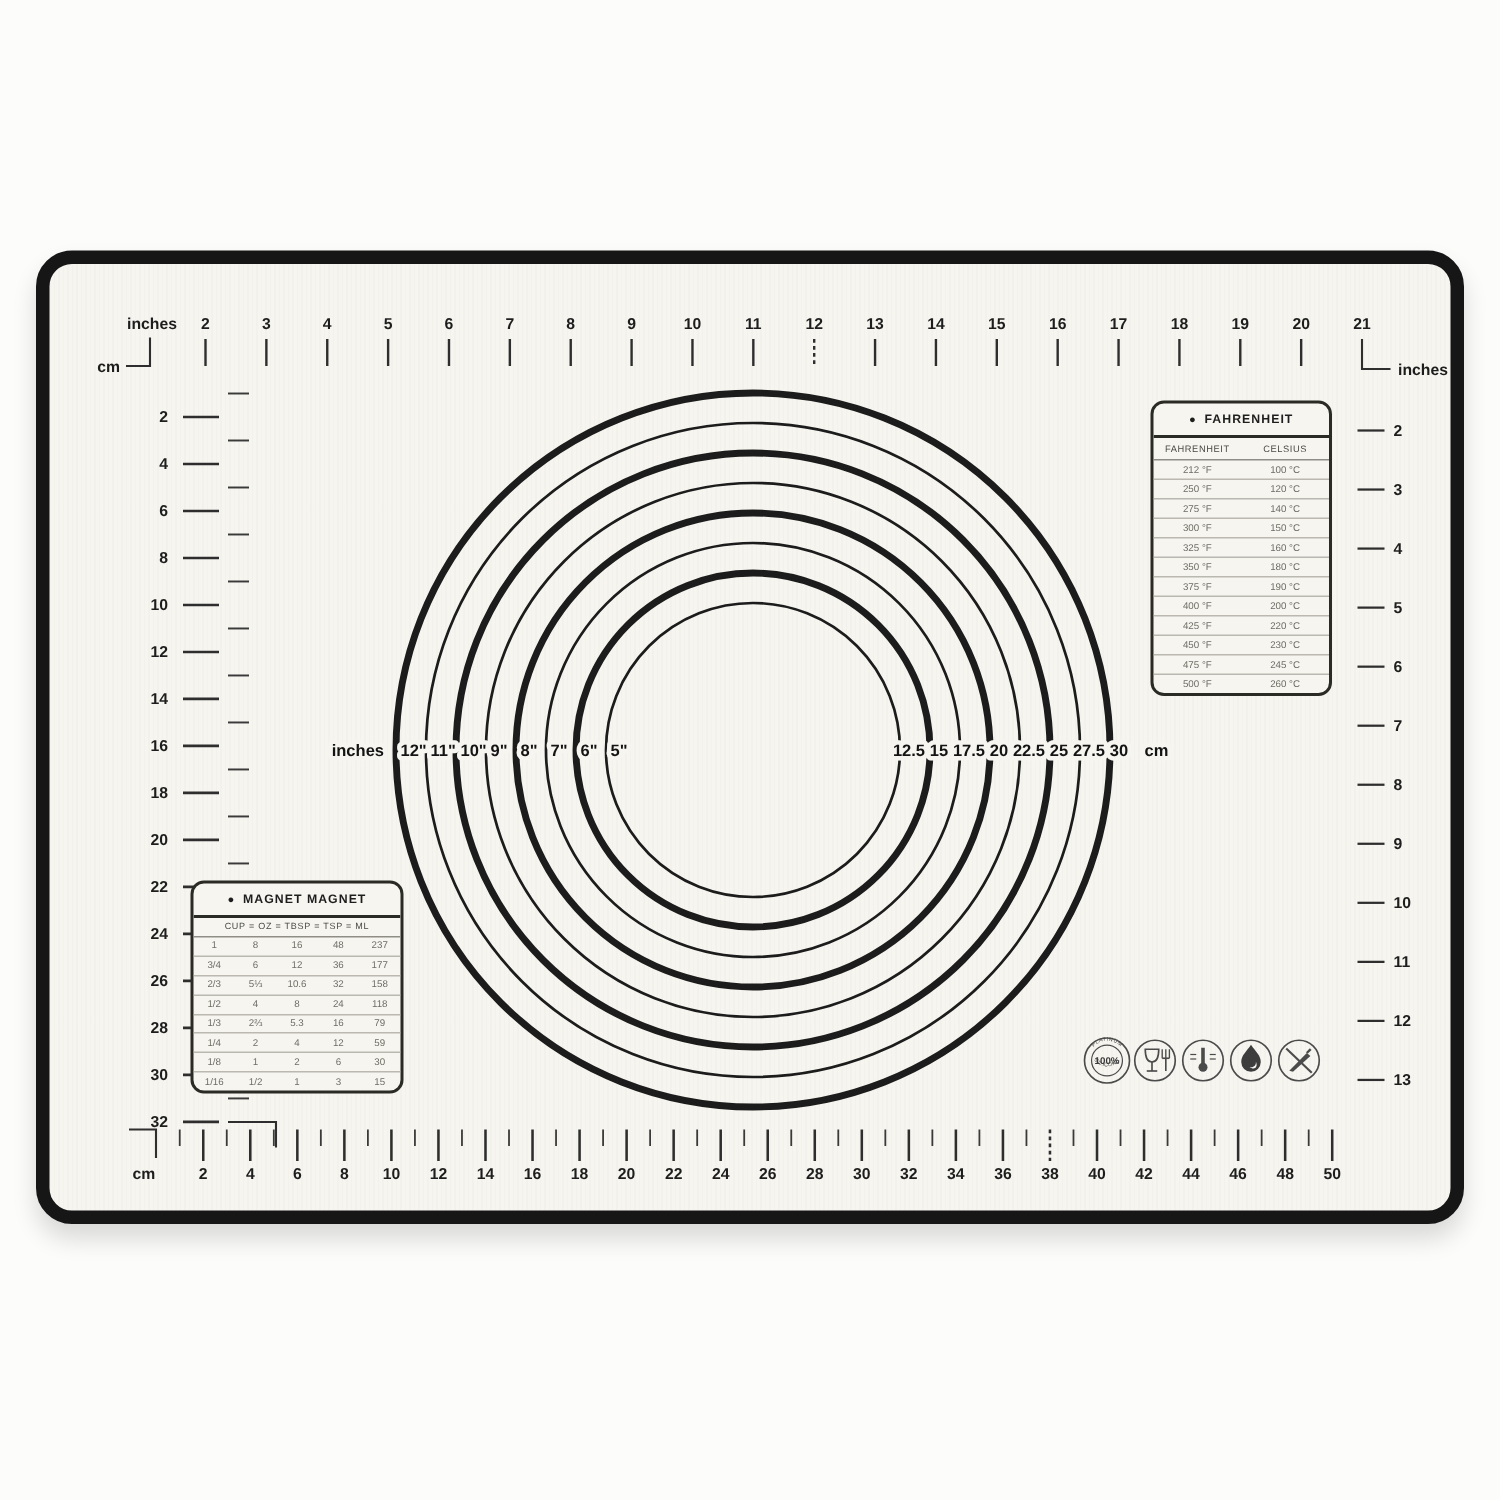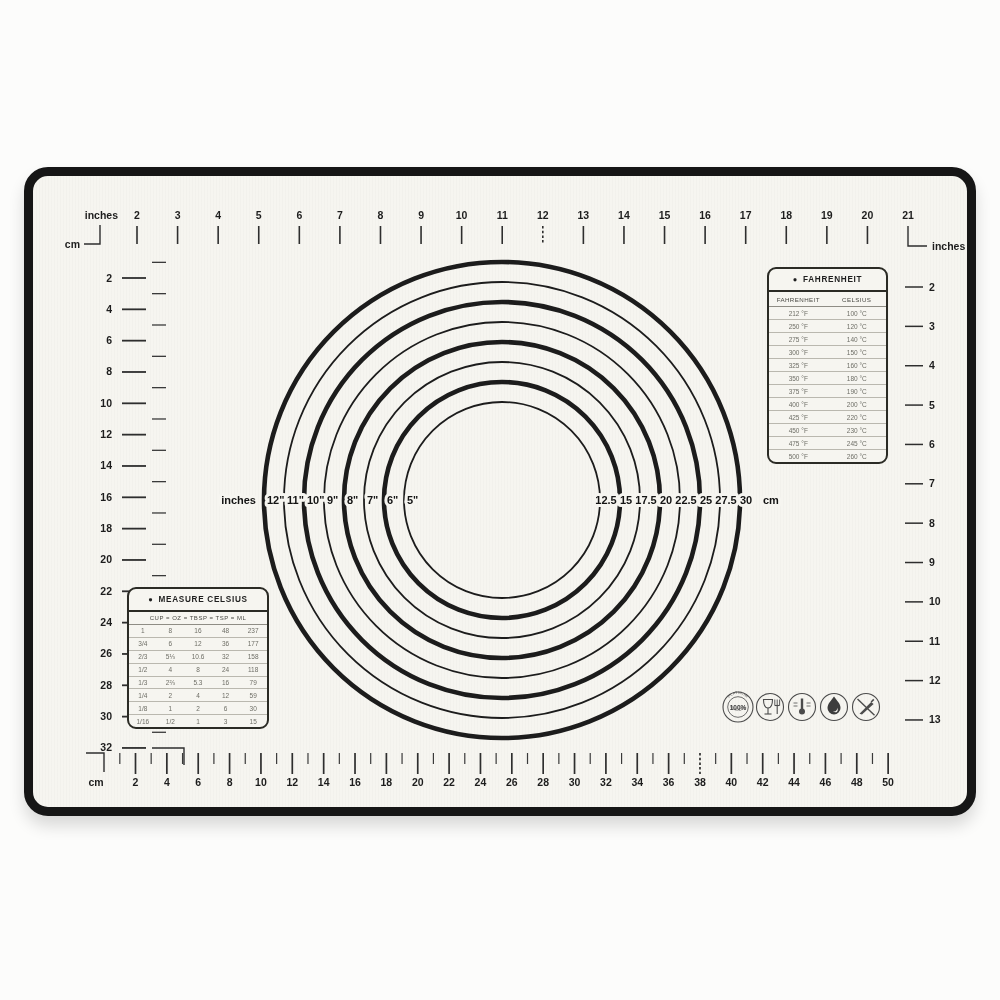--- a/index.html
+++ b/index.html
@@ -372,21 +372,21 @@
       <div class="t-row">
         <span>500 °F</span>
         <span>260 °C</span>
       </div>
     </div>
 </div>
 
 <div class="tbl" id="measure-table">
   <div class="tbl-title">
     <span class="bullet">●</span>
-    <span>MEASURE CELSIUS</span>
+    <span>MAGNET MAGNET</span>
   </div>
   <div class="tbl-head">
     <span>CUP = OZ = TBSP = TSP = ML</span>
   </div>
   <div class="rows" id="meas-rows">
       <div class="t-row">
         <span>1</span>
         <span>8</span>
         <span>16</span>
         <span>48</span>

